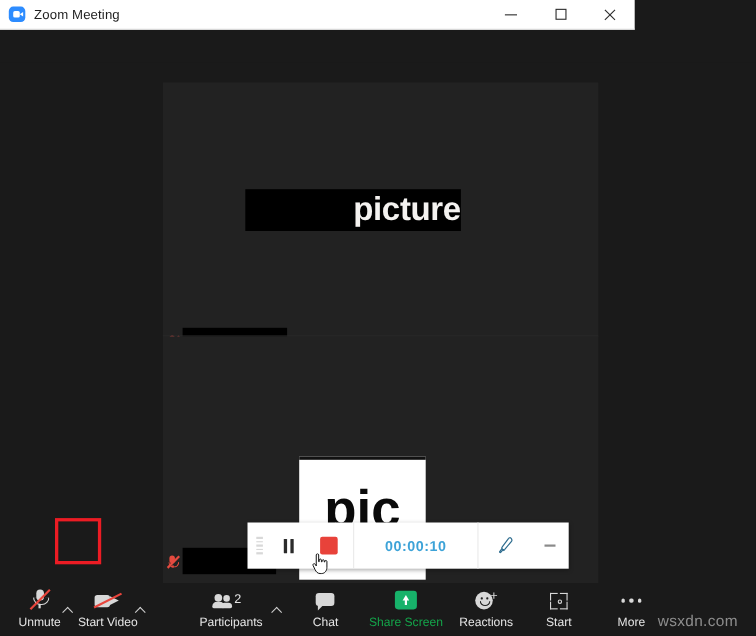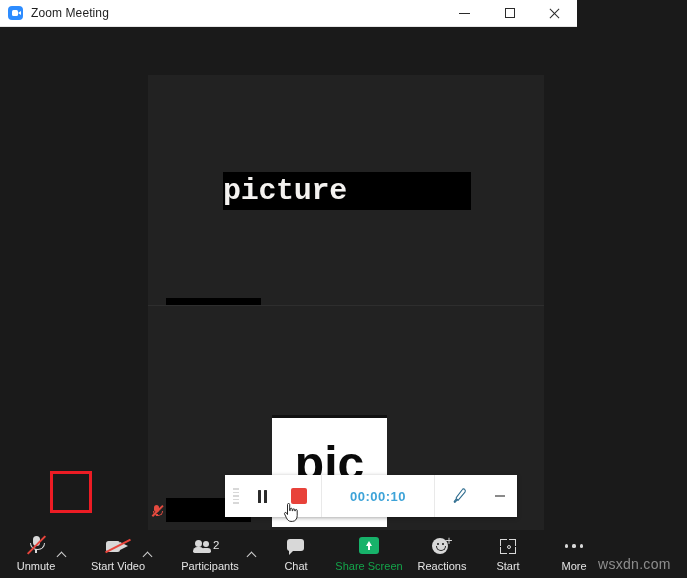--- a/index.html
+++ b/index.html
@@ -73,22 +73,22 @@
 
   
   .stage{position:absolute;left:0;top:57px;width:687px;height:473px;background:#1a1a1a;}
 
   .tile{position:absolute;left:148px;width:396px;background:#222222;}
   .tile-top{top:18px;height:230px;}
   .tile-bottom{top:249px;height:224px;}
   .tile-divider{position:absolute;left:148px;top:248px;width:396px;height:1px;background:#2e2e2e;}
 
   .picture-banner{
-    position:absolute;left:75px;top:97px;width:248px;height:38px;background:#000;
-    display:flex;align-items:center;justify-content:flex-start;font-family:Liberation Mono, monospace;
+    position:absolute;left:75px;top:97px;width:196px;height:38px;background:#000;
+    display:flex;align-items:center;justify-content:flex-end;
   }
   .picture-banner span{
     color:#f4f2f0;font-size:30px;font-weight:bold;letter-spacing:-0.3px;line-height:1;
   }
 
   .pic-card{
     position:absolute;left:124px;top:109px;width:115px;height:112px;background:#ffffff;
     border-top:3px solid #111;box-sizing:border-box;overflow:hidden;
   }
   .pic-card span{
@@ -347,21 +347,21 @@
             <div class="body"></div>
             <div class="arc"></div>
             <div class="pole"></div>
             <div class="slash"></div>
           </div>
       </div>
       <div class="btn-lbl">Unmute</div>
       <div class="caret" style="left:58px;"></div>
     </div>
 
-    <div class="btn-item" style="left:82px;">
+    <div class="btn-item" style="left:62px;">
       <div class="btn-ico">
         <div class="ico-cam">
             <div class="box"></div>
             <div class="tri"></div>
             <div class="slash"></div>
           </div>
       </div>
       <div class="btn-lbl">Start Video</div>
       <div class="caret" style="left:62px;"></div>
     </div>

